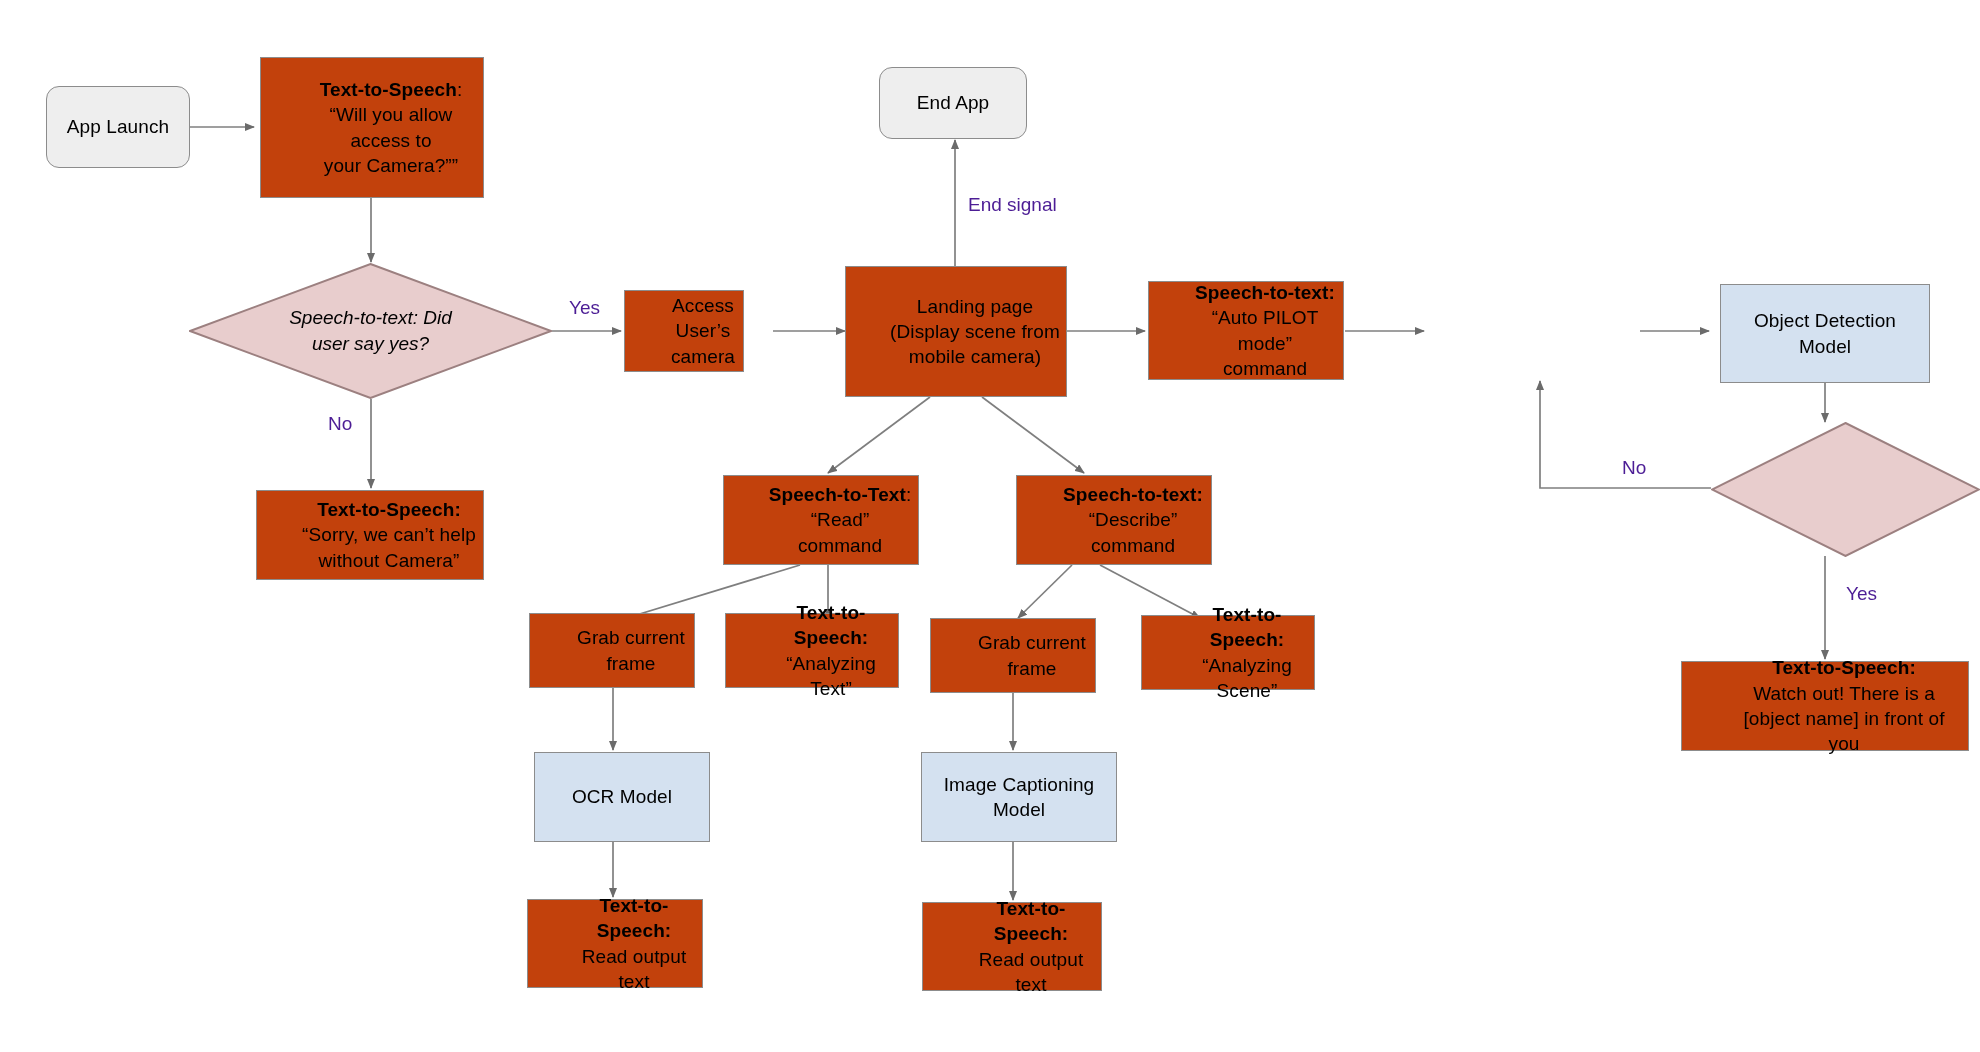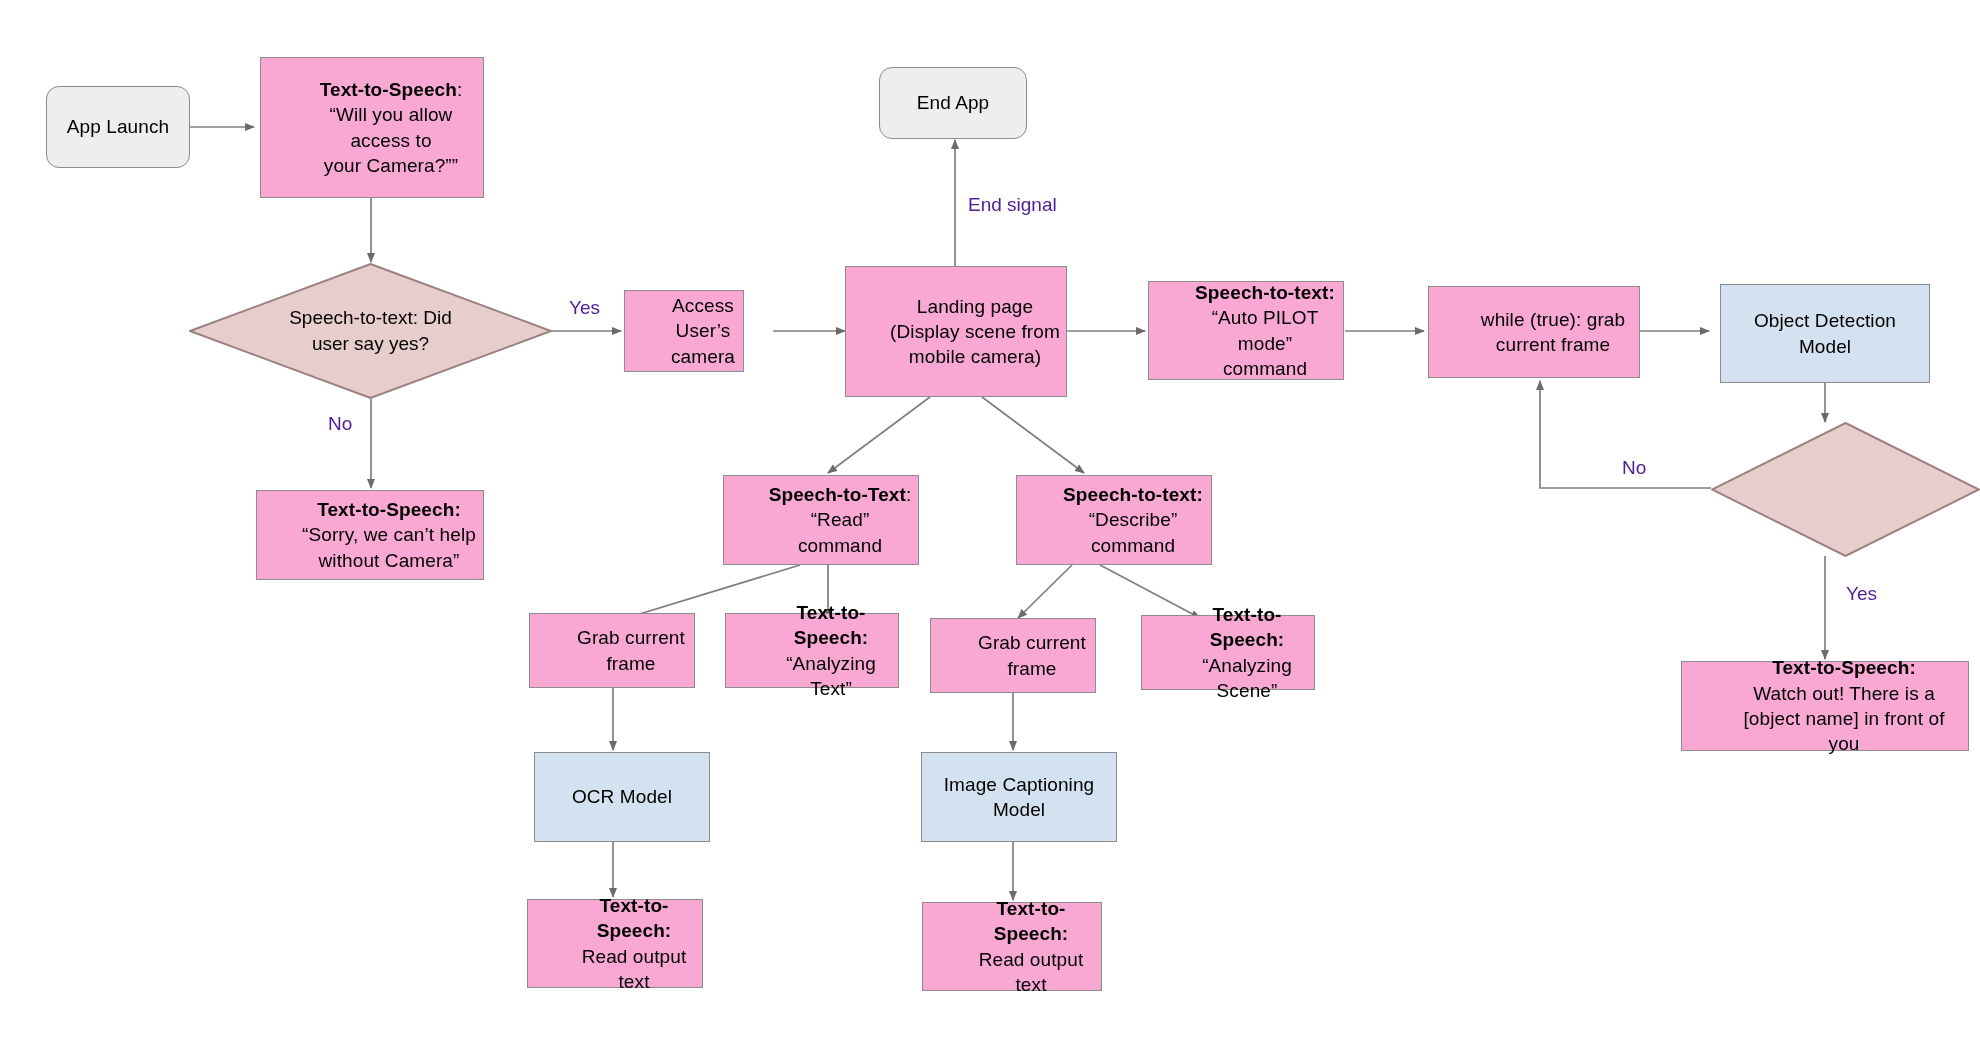--- a/index.html
+++ b/index.html
@@ -33,21 +33,21 @@
     align-items: center;
     justify-content: center;
     text-align: center;
     color: #000000;
     font-size: 19px;
     line-height: 1.33;
     letter-spacing: 0.1px;
   }
   .node .inner { padding: 2px 6px; width: 100%; }
   .rect {
-    background: #f9a8d4;
+    background: #c2410c;
     border: 1.6px solid #8c8c8c;
     padding-left: 38px;
   }
   .rounded {
     background: #eeeeee;
     border: 1.6px solid #8c8c8c;
     border-radius: 13px;
   }
   .blue {
     background: #d4e1f0;
@@ -147,21 +147,21 @@
   </div>
 
   <div class="node rect" style="left:260px; top:57px; width:224px; height:141px;">
     <div class="inner">
       <b>Text-to-Speech</b><span>:</span><br>
       <span>“Will you allow access to</span><br>
       <span>your Camera?””</span>
     </div>
   </div>
 
-  <div class="diamond-wrap" style="left:189px; top:263px; width:363px; height:136px;">
+  <div class="diamond-wrap" style="left:189px; top:263px; width:363px; height:136px;font-style:italic;">
     <svg class="dshape" viewBox="0 0 363 136" preserveAspectRatio="none">
       <polygon points="181.5,1 362,68 181.5,135 1,68" fill="#e8cdcd" stroke="#9c8080" stroke-width="2"></polygon>
     </svg>
     <div class="diamond-label">
       <span>Speech-to-text: Did</span><br>
       <span>user say yes?</span>
     </div>
   </div>
 
   <div class="node rect" style="left:256px; top:490px; width:228px; height:90px;">
@@ -192,26 +192,20 @@
   </div>
 
   <div class="node rect" style="left:1148px; top:281px; width:196px; height:99px;">
     <div class="inner">
       <b>Speech-to-text:</b><br>
       <span>“Auto PILOT mode”</span><br>
       <span>command</span>
     </div>
   </div>
 
-  <div class="node rect" style="left:1428px; top:286px; width:212px; height:92px;">
-    <div class="inner">
-      <span>while (true):  grab</span><br>
-      <span>current frame</span>
-    </div>
-  </div>
 
   <div class="node blue" style="left:1713px; top:284px; width:210px; height:99px;">
     <div class="inner">
       <span>Object Detection</span><br>
       <span>Model</span>
     </div>
   </div>
 
   <div class="diamond-wrap" style="left:1711px; top:422px; width:269px; height:135px;">
     <svg class="dshape" viewBox="0 0 269 135" preserveAspectRatio="none">

